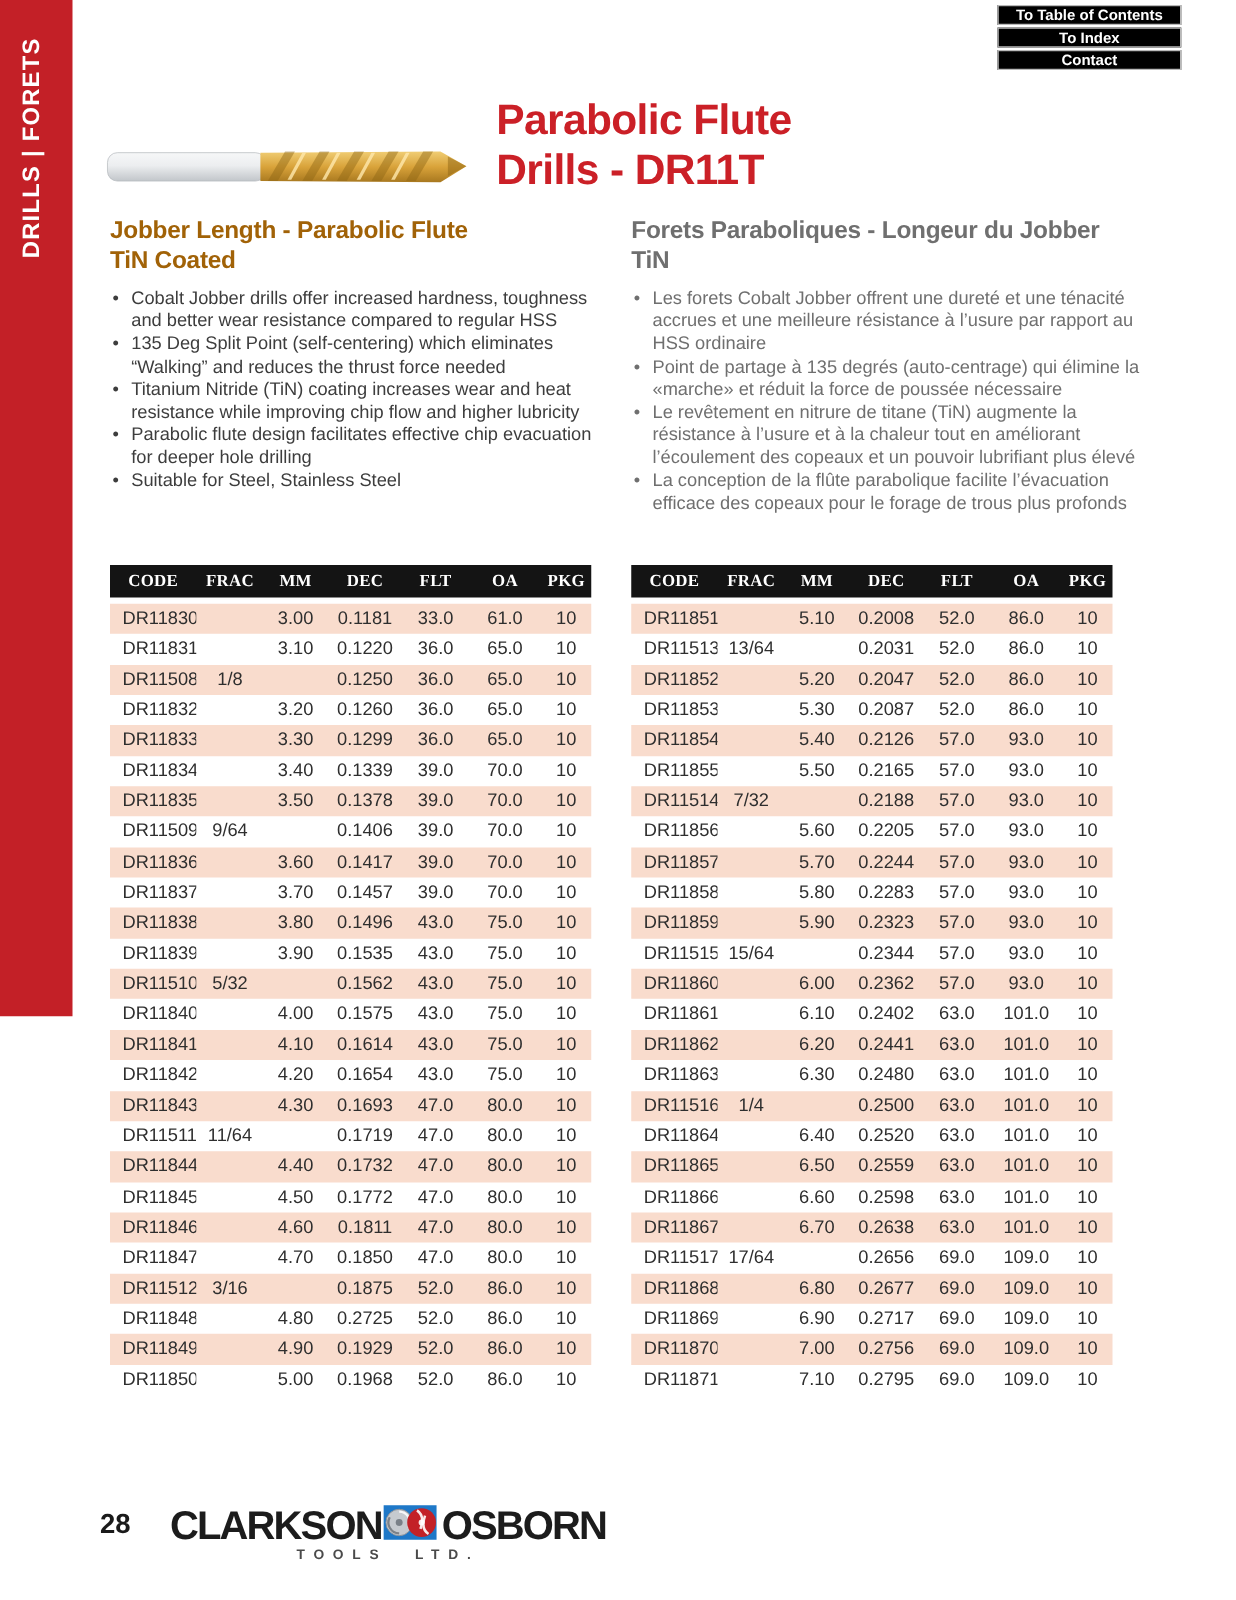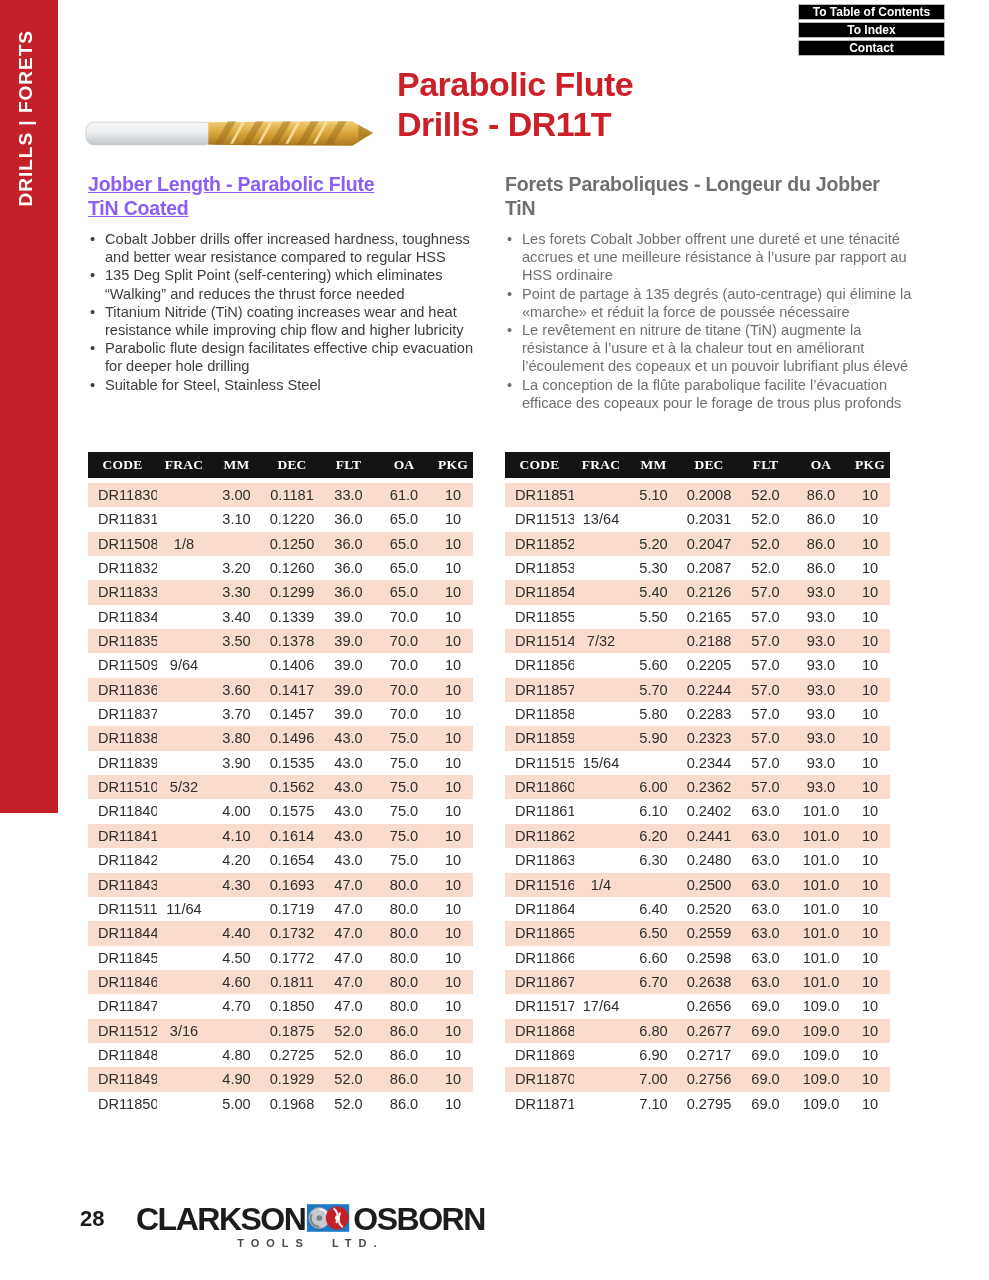--- a/index.html
+++ b/index.html
@@ -17,30 +17,30 @@
   
   .nav-buttons{position:absolute;top:4px;left:770px;width:147px;display:flex;flex-direction:column;gap:2px;padding-left:28px;}
   .nav-btn{
     display:block;height:16px;line-height:14px;background:#000;color:#fff;
     font-family:"Liberation Sans",sans-serif;font-size:12px;font-weight:bold;text-align:center;
     border:1px solid #b9b9b9;padding:0;cursor:pointer;
   }
   
   .drill-image{position:absolute;left:84px;top:108px;width:296px;height:50px;}
   
-  .title{position:absolute;left:397px;top:64px;margin:0;
+  .title{position:absolute;left:397px;top:76px;margin:0;
     font-size:34px;line-height:40px;font-weight:bold;letter-spacing:-0.5px;
     color:var(--title_red,#cb2027);}
   .title span{display:block;}
   
   .intro{position:absolute;top:172px;}
   .intro-en{left:88px;width:402px;}
   .intro-fr{left:505px;width:412px;}
   .intro h2{margin:0 0 10px 0;font-size:19.5px;line-height:24px;letter-spacing:-0.2px;}
-  .intro-en h2{color:#8b5cf6;max-width:320px;text-decoration:underline;}
+  .intro-en h2{color:#a16207;max-width:320px;}
   .intro-fr h2{color:#6f6f6f;max-width:395px;}
   .bullets{font-size:14.6px;line-height:18.2px;}
   .intro-en .bullets{color:#3d3d3d;}
   .intro-fr .bullets{color:#6f6f6f;}
   .bullet{display:flex;}
   .dot{flex:0 0 17px;width:17px;padding-left:2px;box-sizing:border-box;}
   .bt{flex:1;}
   
   .dtable{position:absolute;top:452px;width:385px;}
   .table-left{left:88px;}

